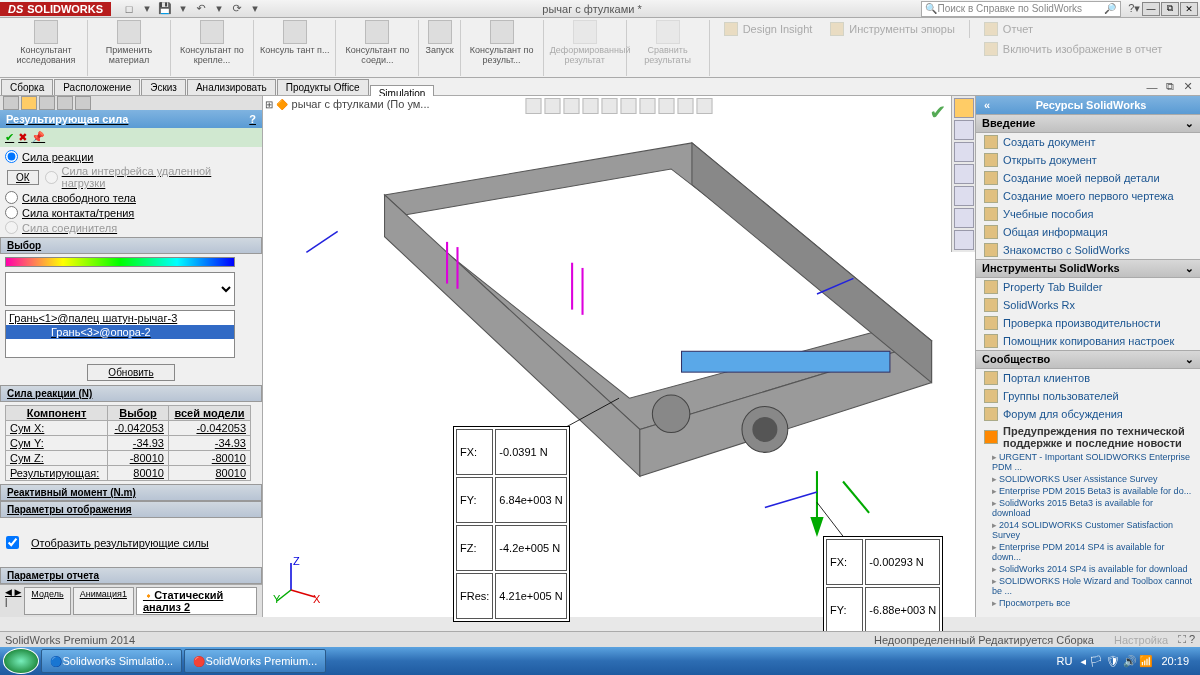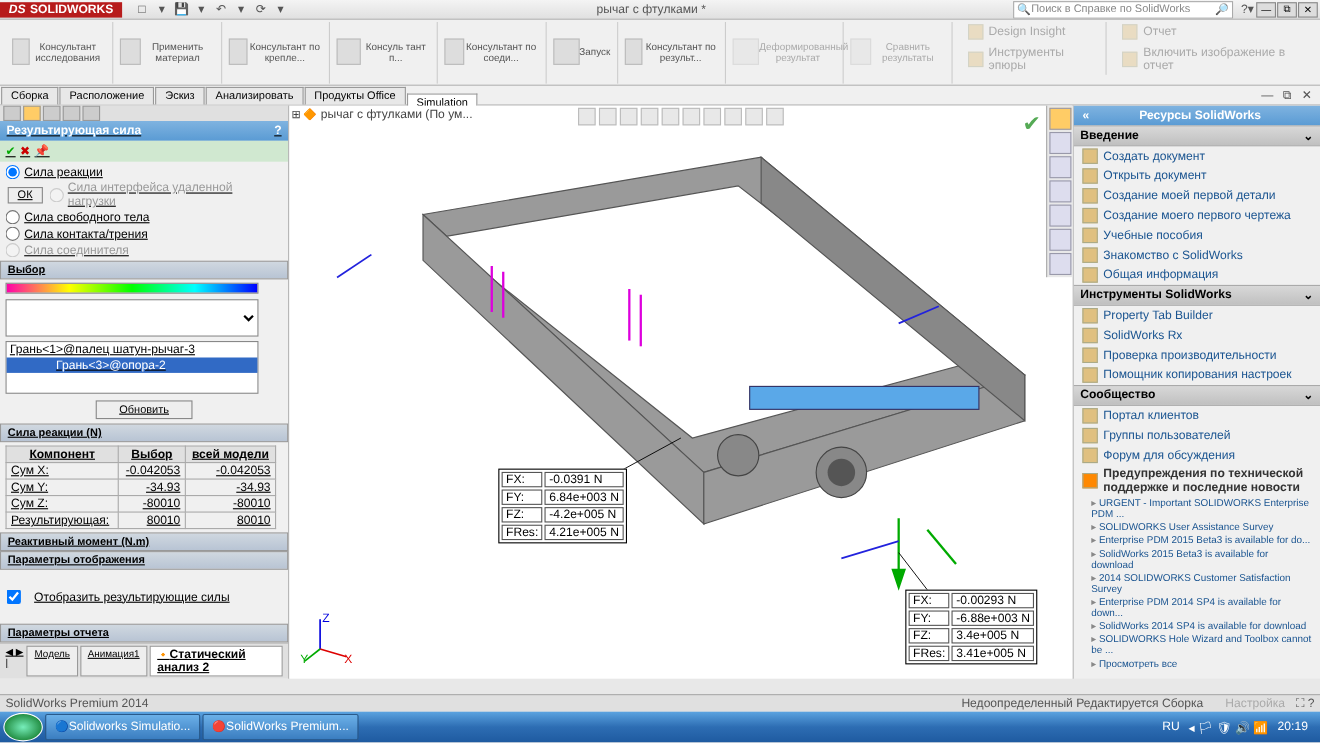--- a/index.html
+++ b/index.html
@@ -8,21 +8,21 @@
 .logo{background:#b71c1c;color:#fff;padding:1px 8px;font-weight:bold;font-size:10px;display:flex;align-items:center;}
 .logo-ds{font-style:italic;margin-right:4px;}
 .qat{display:flex;align-items:center;gap:2px;margin-left:10px;}
 .qat-btn{width:16px;height:16px;display:inline-flex;align-items:center;justify-content:center;color:#555;border-radius:2px;}
 .title-text{flex:1;text-align:center;color:#555;font-size:11px;}
 .search-box{width:200px;height:16px;border:1px solid #aaa;background:#fff;margin-right:5px;display:flex;align-items:center;padding:0 3px;}
 .search-box span{color:#888;font-size:10px;}
 .win-btns{display:flex;gap:1px;margin-right:2px;}
 .win-btn{width:18px;height:14px;border:1px solid #888;background:#ddd;font-size:9px;display:flex;align-items:center;justify-content:center;}
 .ribbon{height:60px;background:#f0f0f0;border-bottom:1px solid #aaa;display:flex;align-items:flex-start;padding:2px 5px;}
-.ribbon-grp{display:flex;flex-direction:row;align-items:center;padding:0 6px;border-right:1px solid #ccc;height:56px;justify-content:flex-start;}
+.ribbon-grp{display:flex;flex-direction:column;align-items:center;padding:0 6px;border-right:1px solid #ccc;height:56px;justify-content:flex-start;}
 .ribbon-ico{width:24px;height:24px;background:#ddd;border:1px solid #bbb;margin-bottom:2px;}
 .ribbon-lbl{font-size:9px;color:#555;text-align:center;line-height:1.1;max-width:70px;}
 .menubar{height:18px;background:#f0f0f0;border-bottom:1px solid #aaa;display:flex;align-items:center;}
 .menu-tab{padding:2px 8px;border:1px solid #999;border-bottom:none;background:#e8e8e8;font-size:10px;margin-left:1px;}
 .menu-tab.active{background:#fff;margin-top:12px;}
 .content{display:flex;height:521px;}
 .left-panel{width:263px;background:#f0f0f0;border-right:1px solid #aaa;display:flex;flex-direction:column;overflow:hidden;text-decoration:underline;}
 .lp-tabs{height:18px;background:#e0e0e0;display:flex;align-items:center;gap:2px;padding:0 3px;}
 .lp-tab-ico{width:16px;height:14px;background:#ccc;border:1px solid #999;}
 .lp-header{background:linear-gradient(#7fb3e0,#5a9bd4);color:#fff;padding:3px 6px;font-size:11px;font-weight:bold;display:flex;justify-content:space-between;}
@@ -49,21 +49,21 @@
 .vp-toolbar{position:absolute;top:0;left:50%;transform:translateX(-50%);display:flex;gap:3px;padding:2px;}
 .vp-tb-ico{width:16px;height:16px;background:#e8e8e8;border:1px solid #bbb;}
 .vp-corner{position:absolute;top:4px;right:6px;display:flex;gap:6px;}
 .vp-chk{color:#5a5;font-size:20px;}
 .vp-x{color:#d55;font-size:20px;}
 .triad{position:absolute;bottom:10px;left:10px;font-size:9px;}
 .triad .z{color:#00f;}
 .triad .x{color:#d00;}
 .triad .y{color:#0a0;}
 .force-box{position:absolute;background:#fff;border:1px solid #000;font-size:9px;font-family:monospace;}
-.force-box table td{padding:0 3px;border:1px solid #555;}
+.force-box table td{padding:16px 3px;border:1px solid #555;}
 .right-panel{width:225px;background:#f0f0f0;border-left:1px solid #aaa;overflow-y:auto;}
 .rp-title{background:linear-gradient(#7fb3e0,#5a9bd4);color:#fff;padding:3px 8px;font-weight:bold;text-align:center;}
 .rp-section-h{background:linear-gradient(#d8d8d8,#c0c0c0);padding:2px 6px;font-size:10px;font-weight:bold;border-top:1px solid #aaa;border-bottom:1px solid #aaa;display:flex;justify-content:space-between;}
 .rp-link{display:flex;align-items:center;gap:5px;padding:2px 8px;font-size:10px;color:#1a5490;}
 .rp-ico{width:14px;height:14px;background:#e0c080;border:1px solid #aa8;flex-shrink:0;}
 .rp-news{font-size:9px;color:#1a5490;padding:1px 8px 1px 16px;}
 .rp-news::before{content:"▸ ";color:#888;}
 .right-icons{position:absolute;right:225px;top:96px;width:24px;background:#e8e8e8;border-left:1px solid #aaa;display:flex;flex-direction:column;gap:2px;padding:2px;}
 .ri-ico{width:20px;height:20px;background:#dde;border:1px solid #99a;}
 .statusbar{position:absolute;bottom:28px;left:0;right:0;height:16px;background:#e0e0e0;border-top:1px solid #aaa;display:flex;align-items:center;padding:0 5px;font-size:10px;color:#555;}
@@ -144,21 +144,21 @@
   <div class="ribbon-grp">
       <div class="ribbon-ico" style="opacity:.4"></div>
       <div class="ribbon-lbl" style="color:#aaa">Деформированный
 результат</div>
     </div>
   <div class="ribbon-grp">
       <div class="ribbon-ico" style="opacity:.4"></div>
       <div class="ribbon-lbl" style="color:#aaa">Сравнить
 результаты</div>
     </div>
-  <div style="display:flex;flex-direction:column;padding:0 6px;border-right:1px solid #ccc;gap:2px;">
+  <div style="display:flex;flex-direction:row;padding:0 6px;border-right:1px solid #ccc;gap:2px;">
     <div class="rp-link" style="color:#aaa">
         <span class="rp-ico" style="opacity:.4"></span>
         <span>Design Insight</span>
       </div>
     <div class="rp-link" style="color:#aaa">
         <span class="rp-ico" style="opacity:.4"></span>
         <span>Инструменты эпюры</span>
       </div>
   </div>
   <div style="display:flex;flex-direction:column;padding:0 6px;gap:2px;">
@@ -426,25 +426,25 @@
     <div class="rp-link">
         <span class="rp-ico"></span>
         <span>Создание моего первого чертежа</span>
       </div>
     <div class="rp-link">
         <span class="rp-ico"></span>
         <span>Учебные пособия</span>
       </div>
     <div class="rp-link">
         <span class="rp-ico"></span>
+        <span>Общая информация</span>
+      </div>
+    <div class="rp-link">
+        <span class="rp-ico"></span>
         <span>Знакомство с SolidWorks</span>
-      </div>
-    <div class="rp-link">
-        <span class="rp-ico"></span>
-        <span>Общая информация</span>
       </div>
     <div class="rp-section-h">
         <span>Инструменты SolidWorks</span>
         <span>⌄</span>
       </div>
     <div class="rp-link">
         <span class="rp-ico"></span>
         <span>Property Tab Builder</span>
       </div>
     <div class="rp-link">

